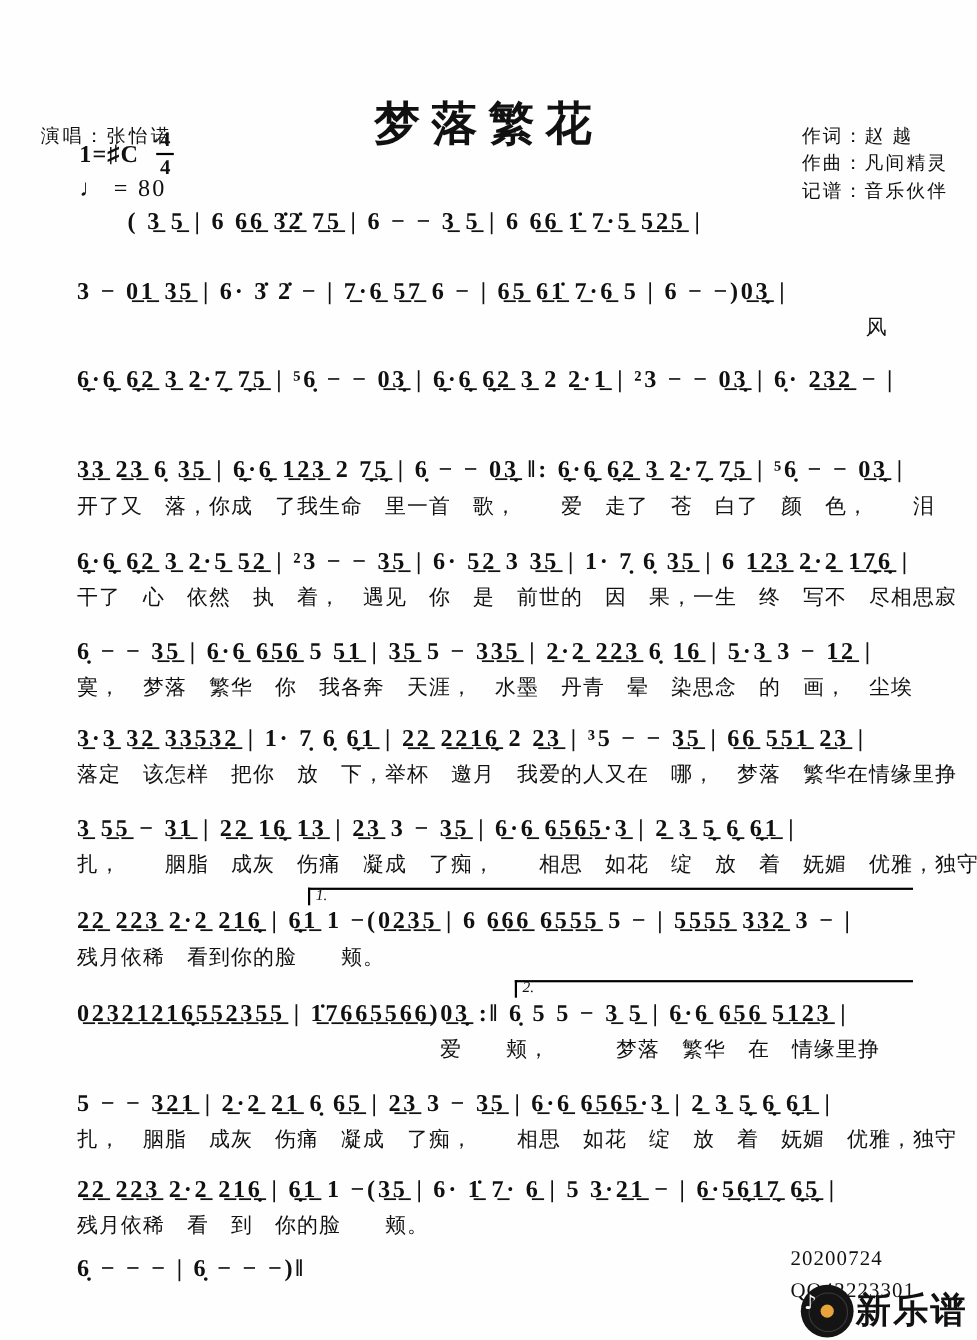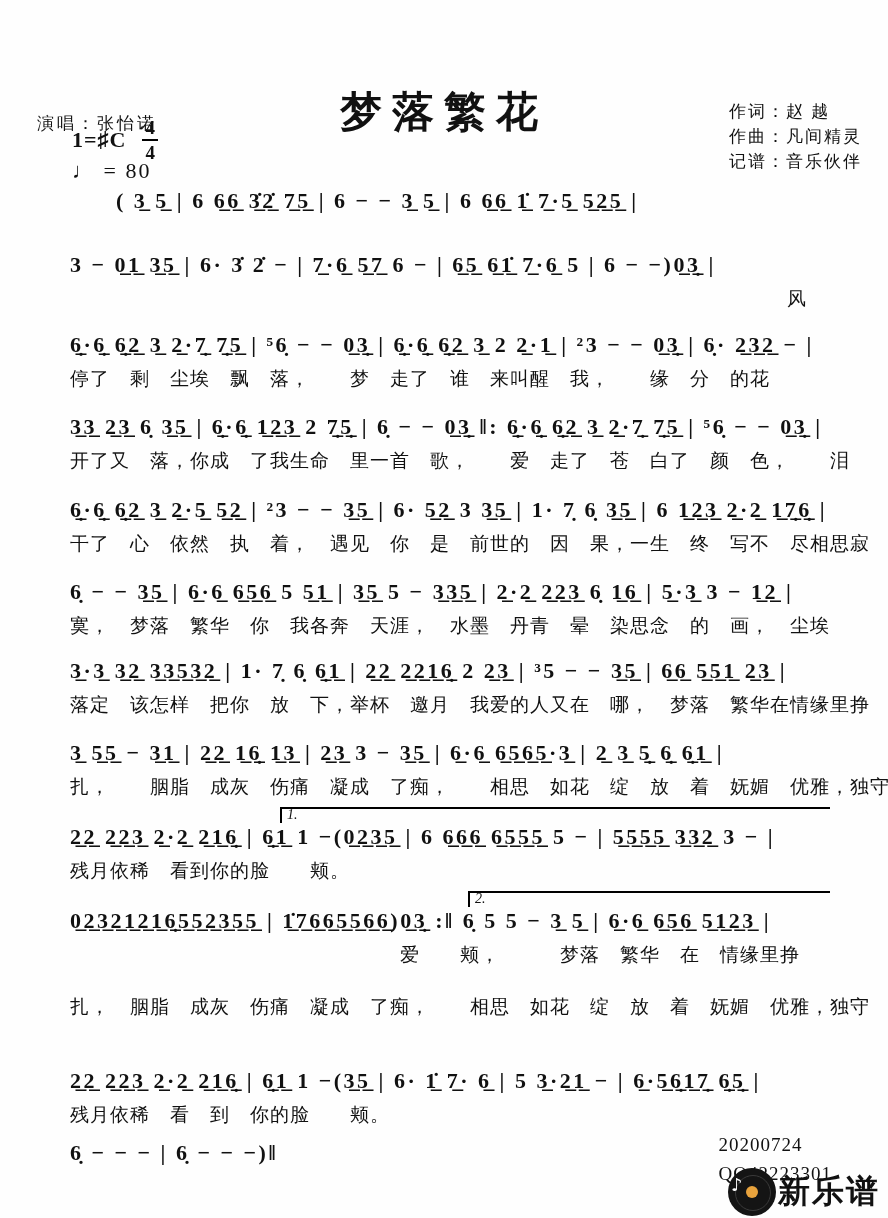--- a/index.html
+++ b/index.html
@@ -2,21 +2,21 @@
 <html><head>
 <meta charset="utf-8">
 <style>
   html,body{margin:0;padding:0;background:#ffffff;}
   .page{position:relative;width:888px;height:1218px;background:#fefefe;
         font-family:"Liberation Serif","DejaVu Serif",serif;color:#111;overflow:hidden;}
   .title{position:absolute;top:44px;left:0;width:100%;text-align:center;
          font-size:42px;font-weight:bold;letter-spacing:10px;margin-top:40px;}
   .performer{position:absolute;top:112px;left:0;width:100%;
          font-size:17px;letter-spacing:3px;padding-left:37px;}
-  .credits{position:absolute;top:99px;right:26px;font-size:17px;line-height:25px;
+  .credits{position:absolute;top:111px;right:26px;font-size:17px;line-height:25px;
          letter-spacing:2px;text-align:left;margin-left:34px;}
   .keyrow{position:absolute;top:118px;left:72px;display:flex;align-items:center;}
   .keysig{font-size:22px;font-weight:bold;letter-spacing:1px;}
   .timesig{display:inline-flex;flex-direction:column;align-items:center;line-height:1;
          font-size:19px;font-weight:bold;margin-left:16px;}
   .ts-num{border-bottom:2px solid #000;padding:0 3px 2px;}
   .ts-den{padding-top:2px;}
   .tempo{position:absolute;top:158px;left:72px;font-size:22px;letter-spacing:2px;}
   .system{position:absolute;left:70px;width:795px;}
   .notes{font-weight:bold;font-size:22px;letter-spacing:2.5px;white-space:pre;line-height:30px;}
@@ -68,21 +68,20 @@
     <div class="notes indent1">( 3̲ 5̲ | 6 6̲6̲ 3̲̇2̲̇ 7̲5̲ | 6 − − 3̲ 5̲ | 6 6̲6̲ 1̲̇ 7̲·5̲ 5̲2̲5̲ |</div>
   </div>
 
   <div class="system" style="top:250px">
     <div class="notes">3 − 0̲1̲ 3̲5̲ | 6· 3̇ 2̇ − | 7̲·6̲ 5̲7̲ 6 − | 6̲5̲ 6̲1̲̇ 7̲·6̲ 5 | 6 − −)0̲3̣̲ |</div>
     <div class="lyrics lyrics-right">风</div>
   </div>
 
   <div class="system" style="top:330px">
     <div class="notes">6̣̲·6̣̲ 6̣̲2̲ 3̲ 2̲·7̣̲ 7̣̲5̲ | ⁵6̣ − − 0̲3̣̲ | 6̣̲·6̣̲ 6̣̲2̲ 3̲ 2 2̲·1̲ | ²3 − − 0̲3̣̲ | 6̣· 2̲3̲2̲ − |</div>
-    <div class="lyrics">停了　剩　尘埃　飘　落，　　梦　走了　谁　来叫醒　我，　　缘　分　的花</div>
   </div>
 
   <div class="system" style="top:412px">
     <div class="notes">3̲3̲ 2̲3̲ 6̣ 3̲5̲ | 6̣̲·6̣̲ 1̲2̲3̲ 2 7̣̲5̣̲ | 6̣ − − 0̲3̣̲ ‖: 6̣̲·6̣̲ 6̣̲2̲ 3̲ 2̲·7̣̲ 7̣̲5̲ | ⁵6̣ − − 0̲3̣̲ |</div>
     <div class="lyrics">开了又　落，你成　了我生命　里一首　歌，　　爱　走了　苍　白了　颜　色，　　泪</div>
   </div>
 
   <div class="system" style="top:495px">
     <div class="notes">6̣̲·6̣̲ 6̣̲2̲ 3̲ 2̲·5̲ 5̲2̲ | ²3 − − 3̲5̲ | 6· 5̲2̲ 3 3̲5̲ | 1· 7̣ 6̣ 3̲5̲ | 6 1̲2̲3̲ 2̲·2̲ 1̲7̣̲6̣̲ |</div>
     <div class="lyrics">干了　心　依然　执　着，　遇见　你　是　前世的　因　果，一生　终　写不　尽相思寂</div>
@@ -113,20 +112,21 @@
 
   <div class="system" style="top:906px">
     <div class="volta" style="left:398px;width:360px">
       <span class="volta-label">2.</span>
     </div>
     <div class="notes">0̲2̲3̲2̲1̲2̲1̲6̣̲5̲5̲2̲3̲5̲5̲ | 1̲̇7̲6̲6̲5̲5̲6̲6̲)0̲3̣̲ :‖ 6̣ 5 5 − 3̲ 5̲ | 6̲·6̲ 6̲5̲6̲ 5̲1̲2̲3̲ |</div>
     <div class="lyrics lyrics-indent">爱　　颊，　　　梦落　繁华　在　情缘里挣</div>
   </div>
 
   <div class="system" style="top:988px">
+    <div class="notes">5 − − 3̲2̲1̲ | 2̲·2̲ 2̲1̲ 6̣ 6̲5̲ | 2̲3̲ 3 − 3̲5̲ | 6̲·6̲ 6̲5̲6̲5̲·3̲ | 2̲ 3̲ 5̣̲ 6̣̲ 6̣̲1̲ |</div>
     <div class="lyrics">扎，　胭脂　成灰　伤痛　凝成　了痴，　　相思　如花　绽　放　着　妩媚　优雅，独守</div>
   </div>
 
   <div class="system" style="top:1066px">
     <div class="notes">2̲2̲ 2̲2̲3̲ 2̲·2̲ 2̲1̲6̣̲ | 6̣̲1̲ 1 −(3̲5̲ | 6· 1̲̇ 7̲· 6̲ | 5 3̲·2̲1̲ − | 6̲·5̲6̣̲1̲7̣̲ 6̣̲5̣̲ |</div>
     <div class="lyrics">残月依稀　看　到　你的脸　　颊。</div>
   </div>
 
   <div class="system" style="top:1138px">
     <div class="notes">6̣ − − − | 6̣ − − −)‖</div>

